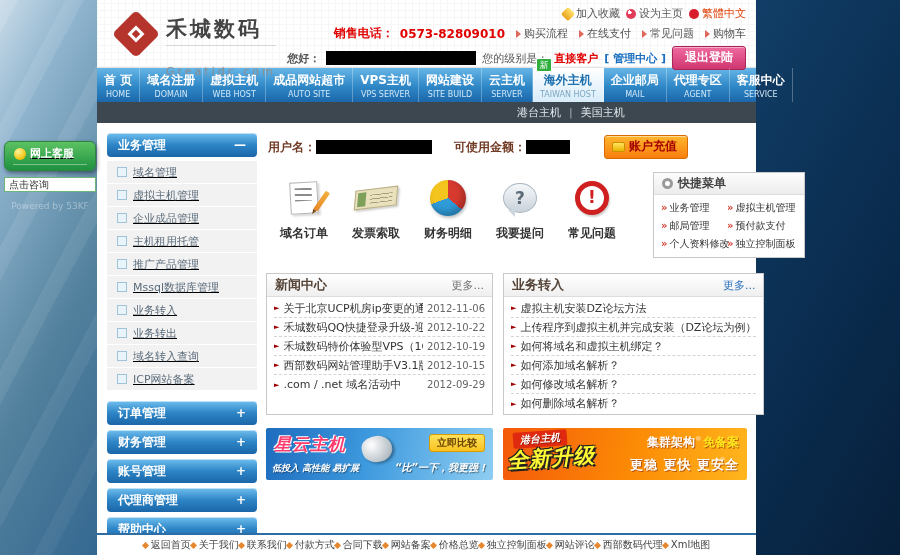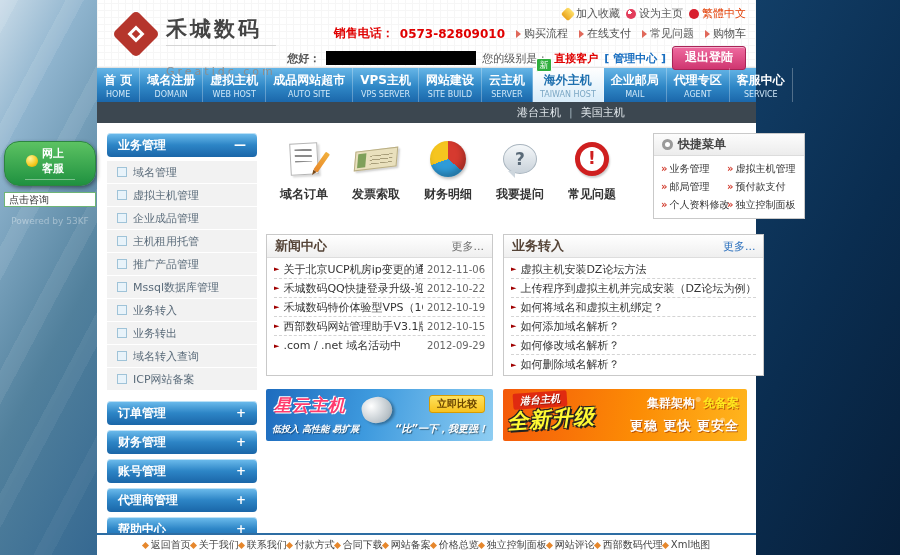--- a/index.html
+++ b/index.html
@@ -56,21 +56,21 @@
   .subnav-item{ cursor:pointer; white-space:nowrap; }
   .subnav-item + .subnav-item::before{ content:"|"; color:#9fb0ba; margin:0 8px; }
 
   
   .content{ display:flex; gap:9px; padding:10px 9px 0 10px; }
 
   
   .sidebar{ width:150px; flex:none; }
   .sb-hd{ height:24px; border-radius:4px; background:linear-gradient(#6fbeee,#2d85c6 50%,#1a66a8); box-shadow:inset 0 1px 0 rgba(255,255,255,.55); color:#fff; font-size:12px; font-weight:bold; display:flex; align-items:center; justify-content:space-between; padding:0 11px; cursor:pointer; }
   .sb-toggle{ font-weight:bold; font-size:12px; }
-  .sb-list{ margin:4px 0 10px; }
+  .sb-list{ margin:4px 0 10px;text-decoration:underline; }
   .sb-item{ height:23px; background:#f2f2f2; border-bottom:1px solid #fff; display:flex; align-items:center; gap:6px; padding-left:10px; font-size:11px; color:#5a6b7a; cursor:pointer; white-space:nowrap; }
   .sb-ic{ width:10px; height:10px; flex:none; background:#e8f3fa; border:1px solid #9fc3d8; }
   .sb-hd.collapsed{ margin-top:5px; }
 
   
   .main{ flex:1; min-width:0; }
   .userbar{ display:flex; align-items:center; margin:2px 0 13px 2px; font-size:12px; font-weight:bold; color:#703a24; }
   .btn-recharge{ margin-left:34px; display:flex; align-items:center; gap:4px; background:linear-gradient(#ffb62e,#f87f0e); border:1px solid #d96a00; border-radius:3px; color:#a40000; font-weight:bold; font-size:12px; padding:2px 10px 3px 7px; cursor:pointer; box-shadow:inset 0 1px 0 rgba(255,255,255,.5); }
   .coin-ic{ width:13px; height:10px; background:linear-gradient(#ffe45e,#e9b400); border:1px solid #c79200; border-radius:2px; }
 
@@ -130,21 +130,21 @@
   .tw-feat2{ color:#ffe81e; margin-left:8px; }
   .tw-line2{ position:absolute; right:8px; bottom:6px; font-size:13px; font-weight:bold; color:#fff; text-shadow:1px 1px 0 rgba(140,40,0,.6); letter-spacing:1px; }
 
   
   .pagefooter{ position:absolute; left:0; right:0; bottom:0; height:22px; background:#fff; border-top:2px solid #2d6da3; display:flex; align-items:center; justify-content:center; font-size:10px; color:#444; white-space:nowrap; }
   .f-link{ display:flex; align-items:center; gap:3px; cursor:pointer; }
   .f-bullet{ width:5px; height:5px; background:#e6872c; transform:rotate(45deg); flex:none; }
 
   
   .chat{ position:absolute; left:4px; top:141px; width:92px; }
-  .chat-box{ background:linear-gradient(#5cc262,#1f9140); border:1px solid #2d8540; border-radius:15px; padding:3px 20px 5px; box-shadow:1px 2px 4px rgba(0,0,0,.45); }
+  .chat-box{ background:linear-gradient(#5cc262,#1f9140); border:1px solid #2d8540; border-radius:6px; padding:3px 8px 5px; box-shadow:1px 2px 4px rgba(0,0,0,.45);text-decoration:underline; }
   .chat-hd{ display:flex; align-items:center; gap:4px; color:#fff; font-weight:bold; font-size:11px; padding:1px 1px 3px; border-bottom:1px solid rgba(255,255,255,.4); }
   .qq-ic{ width:12px; height:12px; border-radius:50%; background:radial-gradient(circle at 35% 30%,#fff59a,#f5c81e 60%,#c79a00); flex:none; }
   .chat-bd{ display:flex; gap:5px; padding-top:5px; }
   .avatar{ width:33px; height:37px; border:2px solid #fff; background:linear-gradient(#d9d9d9,#7e7e7e); position:relative; flex:none; }
   .avatar::before{ content:""; position:absolute; left:8px; top:5px; width:13px; height:13px; border-radius:50%; background:#b5b5b5; }
   .avatar::after{ content:""; position:absolute; left:4px; bottom:0; width:21px; height:12px; border-radius:8px 8px 0 0; background:#5c5c5c; }
   .chat-txt{ font-size:10px; color:#f0ffee; line-height:17px; padding-top:2px; white-space:nowrap; }
   .chat-input{ margin-top:6px; background:#fff; border:1px solid #6fb575; height:15px; font-size:10px; color:#333; line-height:13px; padding:0 4px; cursor:text; }
   .powered{ margin-top:9px; text-align:center; font-size:9px; color:rgba(255,255,255,.38); }
 </style>
@@ -327,20 +327,30 @@
           <span class="sb-toggle">+</span>
         </div>
       <div class="sb-hd collapsed">
           <span>帮助中心</span>
           <span class="sb-toggle">+</span>
         </div>
     </div>
 
     <div class="main">
 
+      <div class="userbar">
+        <span>用户名：</span>
+        <span class="redact" style="width:116px"></span>
+        <span style="margin-left:22px">可使用金额：</span>
+        <span class="redact" style="width:44px"></span>
+        <button class="btn-recharge">
+          <span class="coin-ic"></span>
+          <span>账户充值</span>
+        </button>
+      </div>
 
       <div class="shortcut-row">
         <div class="shortcuts">
           <div class="sc">
             <div class="ic-wrap">
                 <div class="ic-doc">
                   <div class="ic-pencil"></div>
                 </div>
               </div>
             <div class="sc-label">域名订单</div>

